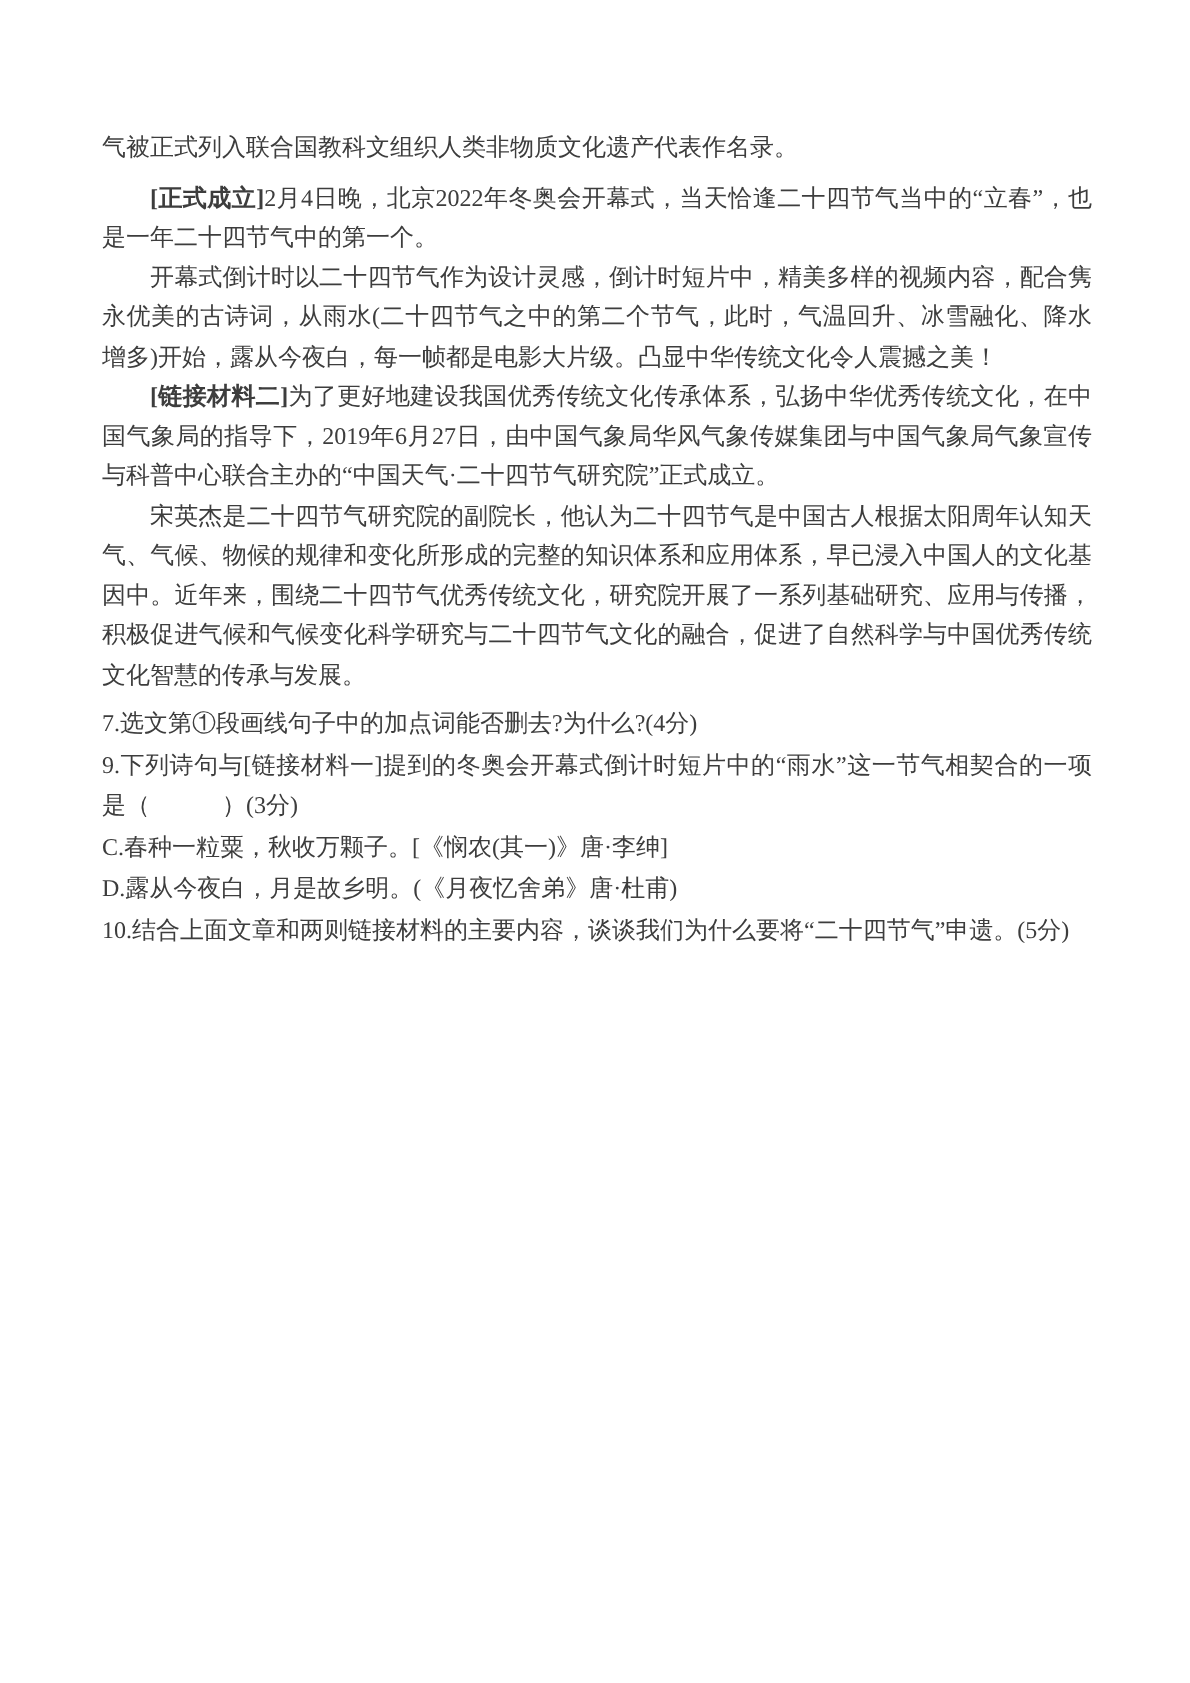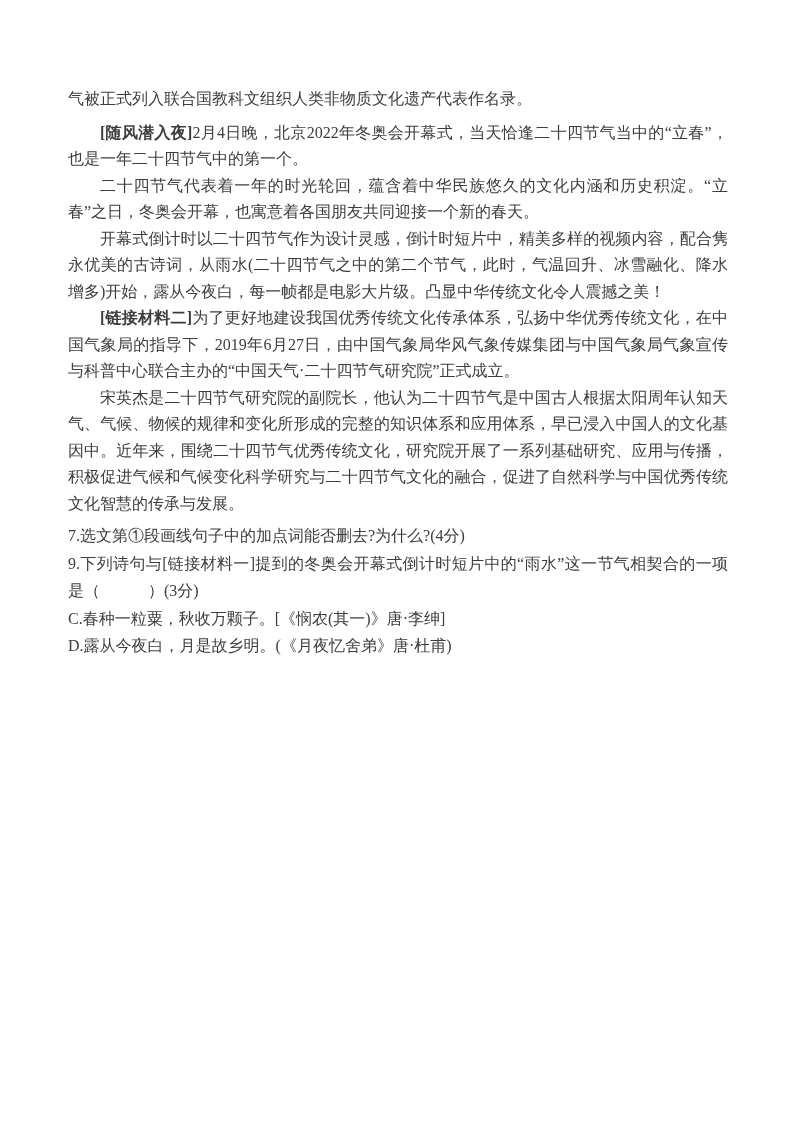--- a/index.html
+++ b/index.html
@@ -53,35 +53,35 @@
   }
 </style>
 </head>
 <body>
 
 <div class="page">
   <div class="content">
 
     <p class="para">气被正式列入联合国教科文组织人类非物质文化遗产代表作名录。</p>
 
-    <p class="para indent space-before"><span class="lead">[随风潜入夜]</span><span>2月4日晚，北京2022年冬奥会开幕式，当天恰逢二十四节气当中的“立春”，也是一年二十四节气中的第一个。</span></p>
+    <p class="para indent space-before"><span class="lead">[正式成立]</span><span>2月4日晚，北京2022年冬奥会开幕式，当天恰逢二十四节气当中的“立春”，也是一年二十四节气中的第一个。</span></p>
 
-    <p class="para indent">二十四节气代表着一年的时光轮回，蕴含着中华民族悠久的文化内涵和历史积淀。“立春”之日，冬奥会开幕，也寓意着各国朋友共同迎接一个新的春天。</p>
 
     <p class="para indent">开幕式倒计时以二十四节气作为设计灵感，倒计时短片中，精美多样的视频内容，配合隽永优美的古诗词，从雨水(二十四节气之中的第二个节气，此时，气温回升、冰雪融化、降水增多)开始，露从今夜白，每一帧都是电影大片级。凸显中华传统文化令人震撼之美！</p>
 
     <p class="para indent"><span class="lead">[链接材料二]</span><span>为了更好地建设我国优秀传统文化传承体系，弘扬中华优秀传统文化，在中国气象局的指导下，2019年6月27日，由中国气象局华风气象传媒集团与中国气象局气象宣传与科普中心联合主办的“中国天气·二十四节气研究院”正式成立。</span></p>
 
     <p class="para indent">宋英杰是二十四节气研究院的副院长，他认为二十四节气是中国古人根据太阳周年认知天气、气候、物候的规律和变化所形成的完整的知识体系和应用体系，早已浸入中国人的文化基因中。近年来，围绕二十四节气优秀传统文化，研究院开展了一系列基础研究、应用与传播，积极促进气候和气候变化科学研究与二十四节气文化的融合，促进了自然科学与中国优秀传统文化智慧的传承与发展。</p>
 
     <div class="questions">
       <p>7.选文第①段画线句子中的加点词能否删去?为什么?(4分)</p>
 
       <p class="q9"><span>9.下列诗句与[链接材料一]提到的冬奥会开幕式倒计时短片中的“雨水”这一节气相契合的一项是</span><span>（　　　）(3分)</span></p>
 
       <p>C.春种一粒粟，秋收万颗子。[《悯农(其一)》唐·李绅]</p>
       <p>D.露从今夜白，月是故乡明。(《月夜忆舍弟》唐·杜甫)</p>
 
+      <p>10.结合上面文章和两则链接材料的主要内容，谈谈我们为什么要将“二十四节气”申遗。(5分)</p>
     </div>
 
 
   </div>
 </div>
 
 </body></html>

